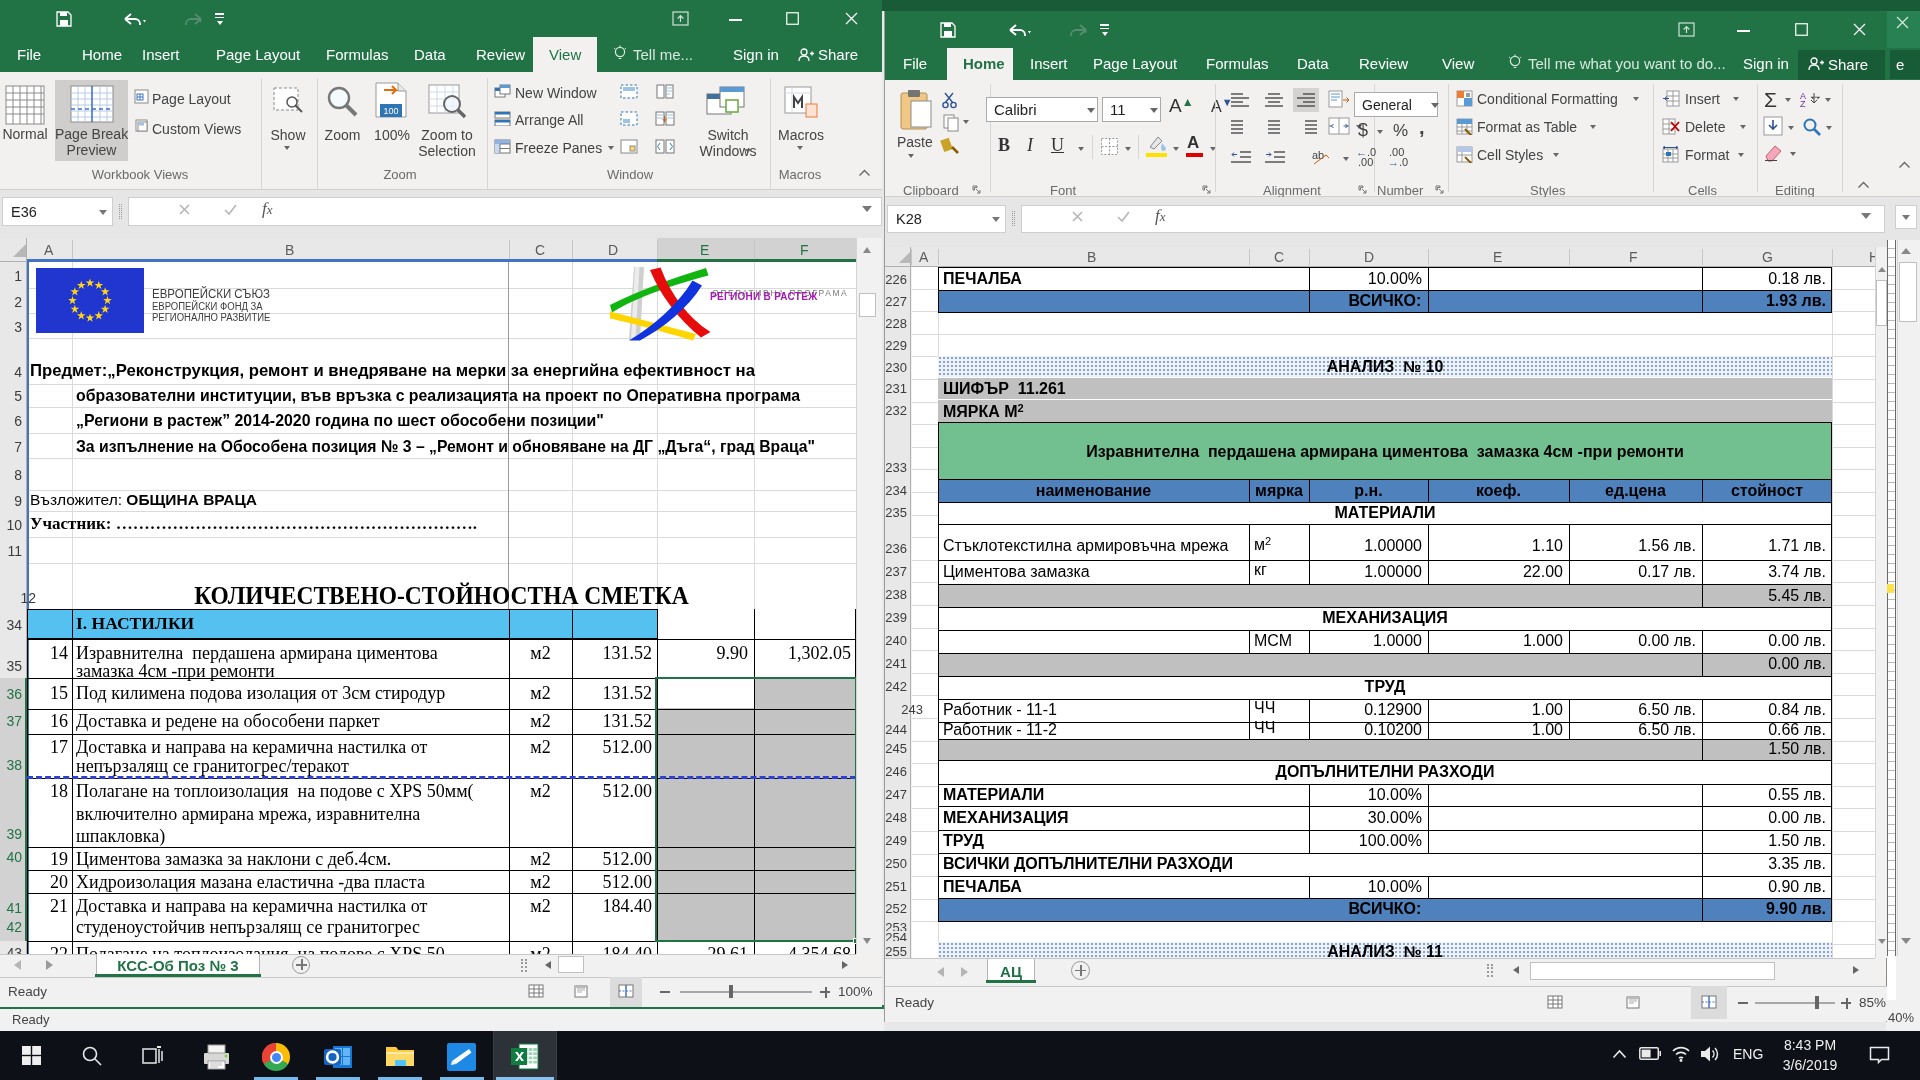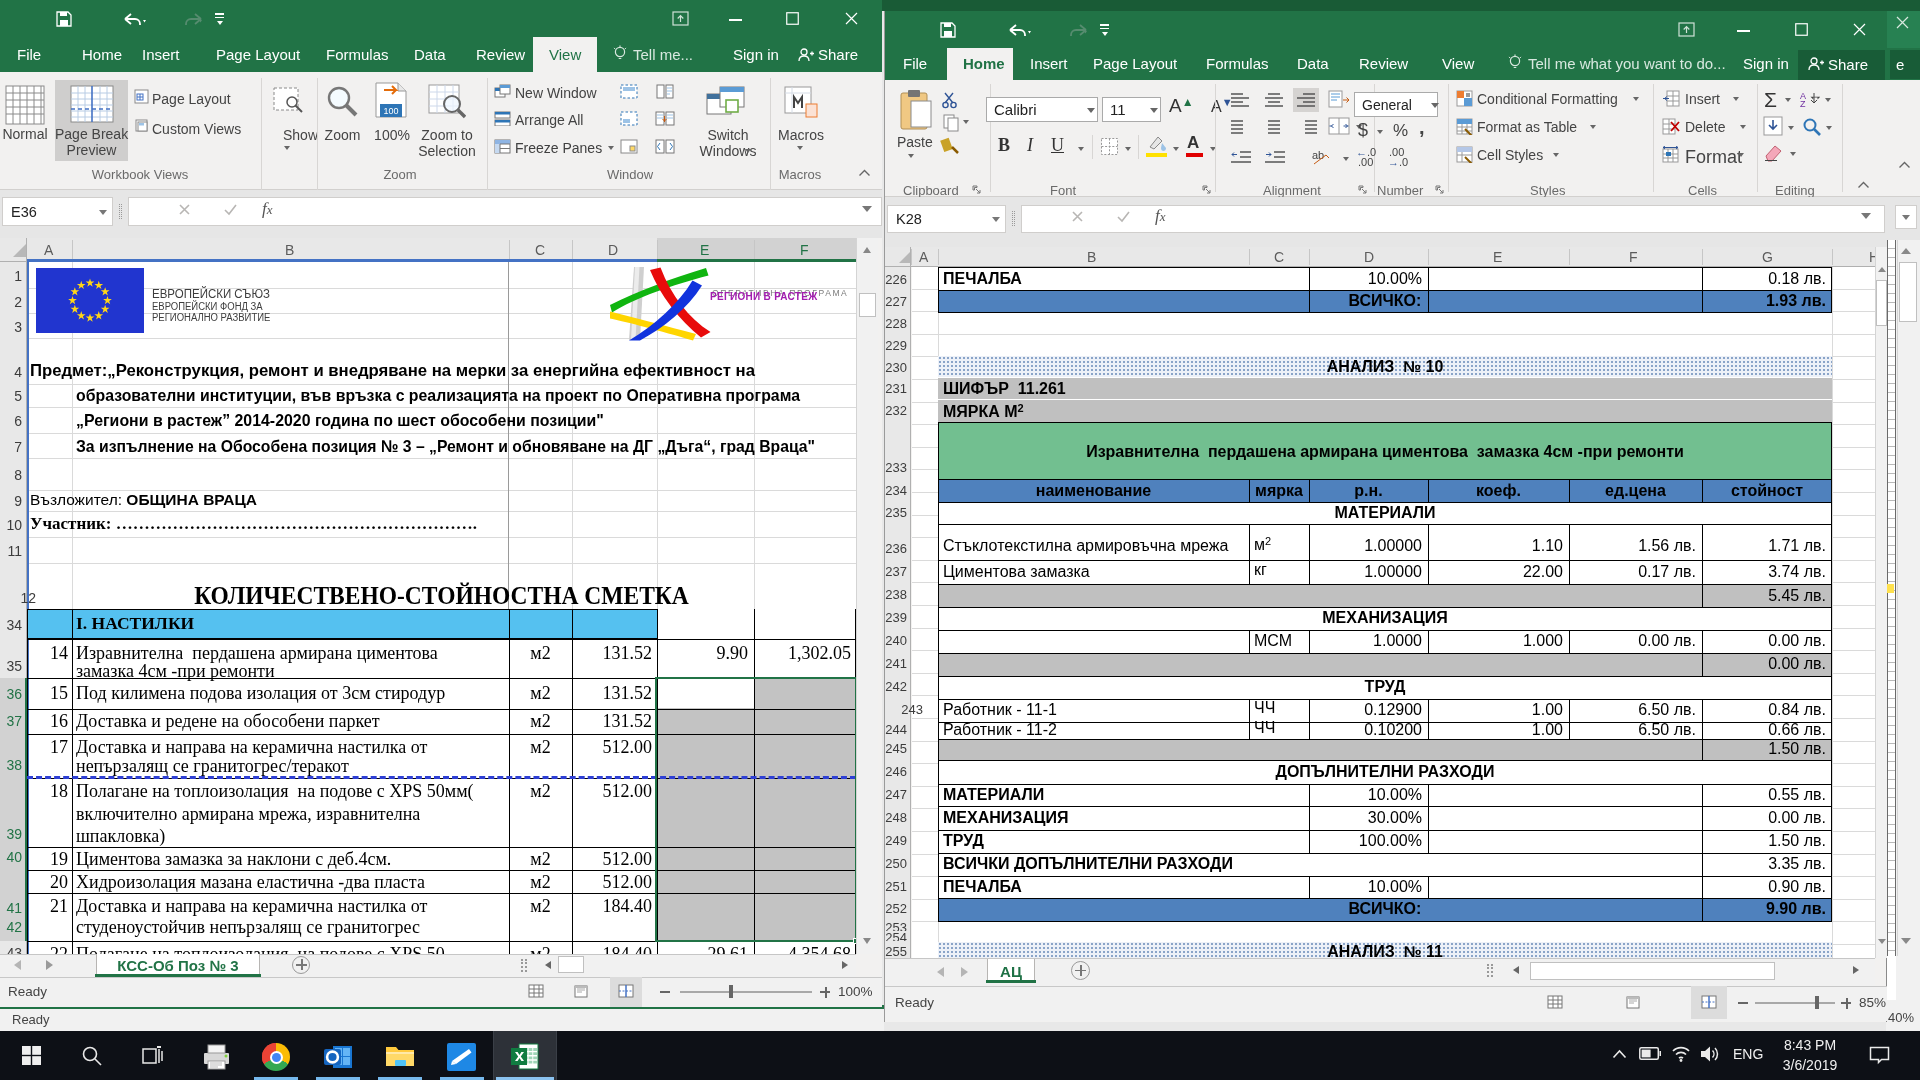--- a/index.html
+++ b/index.html
@@ -249,21 +249,21 @@
         </svg>
       <span class="abs tt" style="left:152px;top:49px;font-size:14px;color:#444;">Custom Views</span>
       <div class="abs tt ctr" style="left:40px;top:95px;width:200px;font-size:13px;color:#6a6a6a;">Workbook Views</div>
       <div class="abs" style="left:261px;top:6px;width:1px;height:170px;background:#d8d6d4;"></div>
 
       <svg class="abs" style="left:272px;top:14px;" width="32" height="30" viewBox="0 0 32 30">
           <rect x="2" y="2" width="24" height="22" fill="#fff" stroke="#8a8a8a" stroke-dasharray="3 2"></rect>
           <path d="M22 18 l8 8" stroke="#555" stroke-width="2"></path>
           <circle cx="20" cy="16" r="5" fill="#fdfdfd" stroke="#555" stroke-width="1.5"></circle>
         </svg>
-      <div class="abs tt" style="left:258px;top:55px;width:60px;text-align:right;font-size:14px;color:#444;">Show</div>
+      <div class="abs tt" style="left:258px;top:55px;width:60px;text-align:center;font-size:14px;color:#444;">Show</div>
       <div class="abs" style="left:284px;top:74px;border-left:3.5px solid transparent;border-right:3.5px solid transparent;border-top:4px solid #666;"></div>
       <div class="abs" style="left:317px;top:6px;width:1px;height:170px;background:#d8d6d4;"></div>
 
       <svg class="abs" style="left:324px;top:12px;" width="36" height="36" viewBox="0 0 36 36">
           <circle cx="15" cy="14" r="10" fill="#f4fbff" stroke="#777" stroke-width="2.4"></circle>
           <path d="M22 21 l10 10" stroke="#777" stroke-width="4"></path>
         </svg>
       <div class="abs tt" style="left:320px;top:55px;width:45px;text-align:center;font-size:14px;color:#444;">Zoom</div>
       <svg class="abs" style="left:372px;top:10px;" width="38" height="40" viewBox="0 0 38 40">
           <path d="M4 1 h22 l8 8 v26 h-30z" fill="#fff" stroke="#999"></path>
@@ -844,21 +844,21 @@
           <path d="M9 4 l8 9 m0 -9 l-8 9" stroke="#c00000" stroke-width="1.8"></path>
         </svg>
       <span class="abs tt" style="left:800px;top:39px;font-size:14px;color:#444;">Delete</span>
       <div class="abs" style="left:855px;top:45px;border-left:3.5px solid transparent;border-right:3.5px solid transparent;border-top:4px solid #666;"></div>
       <svg class="abs" style="left:777px;top:66px;" width="18" height="17" viewBox="0 0 18 17">
           <rect x="1" y="3" width="15" height="13" fill="#fff" stroke="#999"></rect>
           <path d="M1 8 h15 M1 12 h15 M6 3 v13 M11 3 v13" stroke="#999"></path>
           <rect x="4" y="6" width="5" height="4" fill="#2e75b6"></rect>
           <path d="M1 1 h15 m-15 -0 l2 1.5 m-2 -1.5 l2 -1.5 m11 0 l2 1.5 -2 1.5" stroke="#2f5496" fill="none" transform="translate(0,0.5)"></path>
         </svg>
-      <span class="abs tt" style="left:800px;top:67px;font-size:18px;color:#444;">Format</span>
+      <span class="abs tt" style="left:800px;top:67px;font-size:14px;color:#444;">Format</span>
       <div class="abs" style="left:853px;top:73px;border-left:3.5px solid transparent;border-right:3.5px solid transparent;border-top:4px solid #666;"></div>
       <div class="abs tt" style="left:803px;top:103px;font-size:13px;color:#6a6a6a;">Cells</div>
       <div class="abs" style="left:872px;top:4px;width:1px;height:108px;background:#d8d6d4;"></div>
 
       <span class="abs" style="left:879px;top:8px;font-size:21px;color:#333;">Σ</span>
       <div class="abs" style="left:900px;top:18px;border-left:3.5px solid transparent;border-right:3.5px solid transparent;border-top:4px solid #666;"></div>
       <svg class="abs" style="left:915px;top:10px;" width="20" height="18" viewBox="0 0 20 18">
           <text x="0" y="9" font-size="9" fill="#7030a0" font-family="Liberation Sans">A</text>
           <text x="0" y="17" font-size="9" fill="#7030a0" font-family="Liberation Sans">Z</text>
           <path d="M10 3 l4 4 h-3 v6 h3 l-4 4" fill="#444" transform="rotate(90 12 9) scale(0.7) translate(4,-2)"></path>

